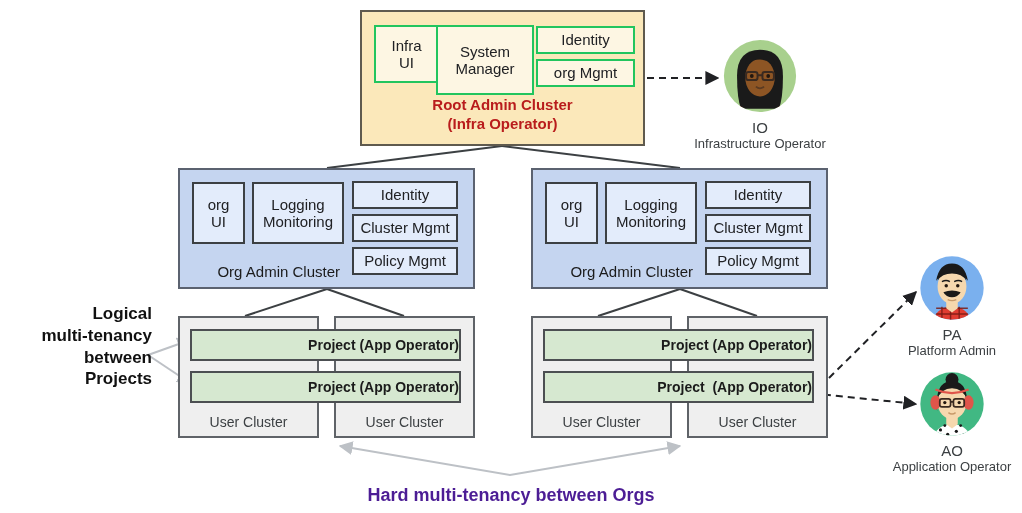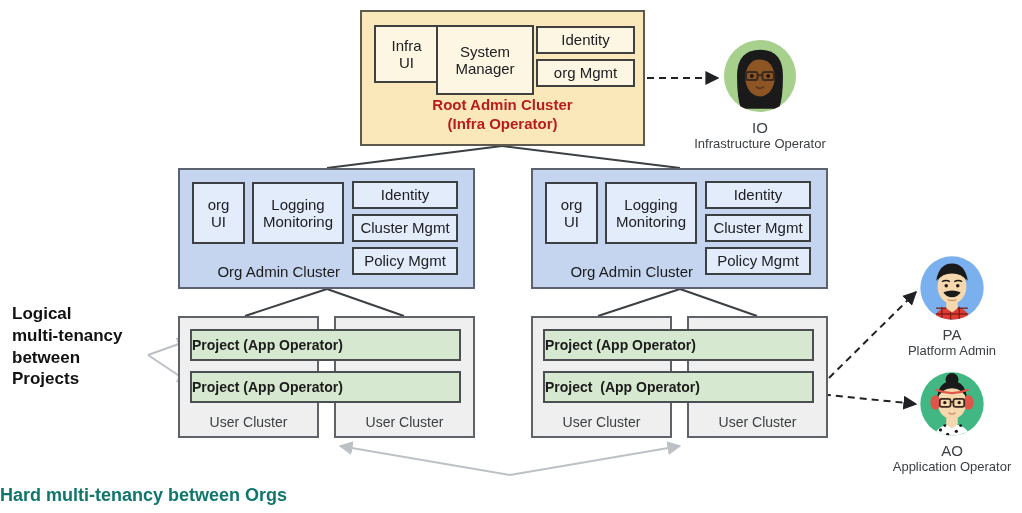--- a/index.html
+++ b/index.html
@@ -37,21 +37,21 @@
     line-height: 1.15;
   }
 
   
   .root-cluster {
     background: #fbe8ba;
     border: 2px solid #5f5a4e;
   }
   .root-inner {
     background: #fdf6e3;
-    border: 2px solid #404040;
+    border: 2px solid #22c55e;
     font-size: 15px;
     color: #202124;
   }
   .root-title {
     position: absolute;
     font-weight: bold;
     font-size: 15px;
     text-align: center;
     color: #b91c1c;
     line-height: 1.25;
@@ -89,41 +89,42 @@
     color: #3c4043;
     text-align: center;
   }
   .project-band {
     position: absolute;
     background: #d6e8d0;
     border: 2px solid #4c4f52;
     box-sizing: border-box;
     display: flex;
     align-items: center;
-    justify-content: flex-start;
+    justify-content: flex-end;
     font-weight: bold;
     font-size: 14px;
     color: #1b1b1b;
     white-space: pre;
   }
 
   
   .caption-left {
     position: absolute;
     font-weight: bold;
     font-size: 17px;
     line-height: 1.28;
     color: #111111;
-    text-align: left;
+    text-align: right;
   }
   .caption-bottom {
     position: absolute;
     font-weight: bold;
     font-size: 18px;
-    color: #0f766e;
+    color: #4c1d95;
+    text-align: center;
     width: 100%;
     left: 0;
   }
 
   
   .persona {
     position: absolute;
     text-align: center;
     width: 160px;
   }

